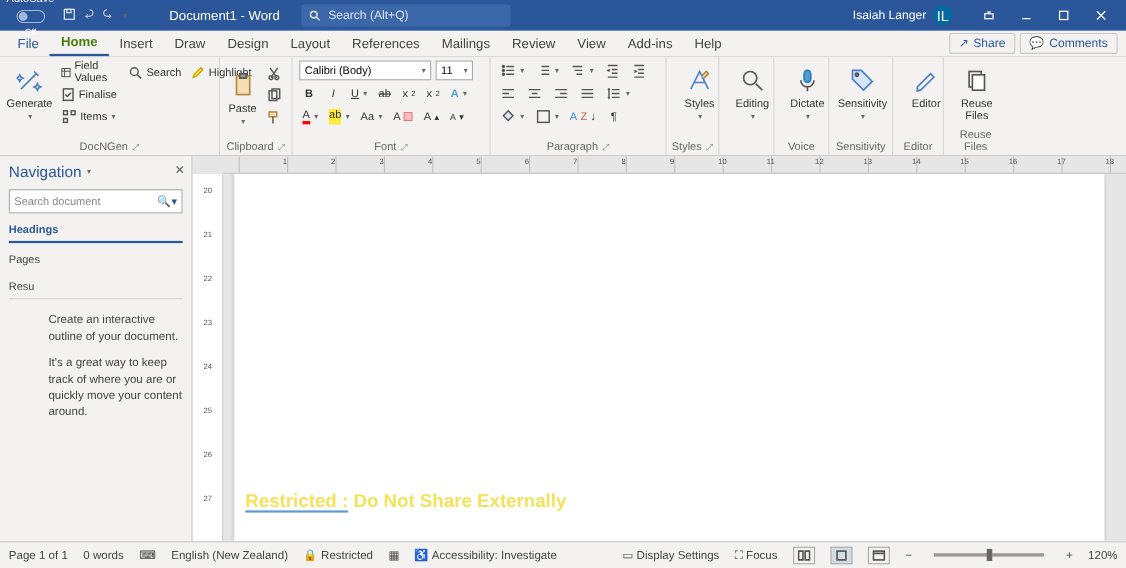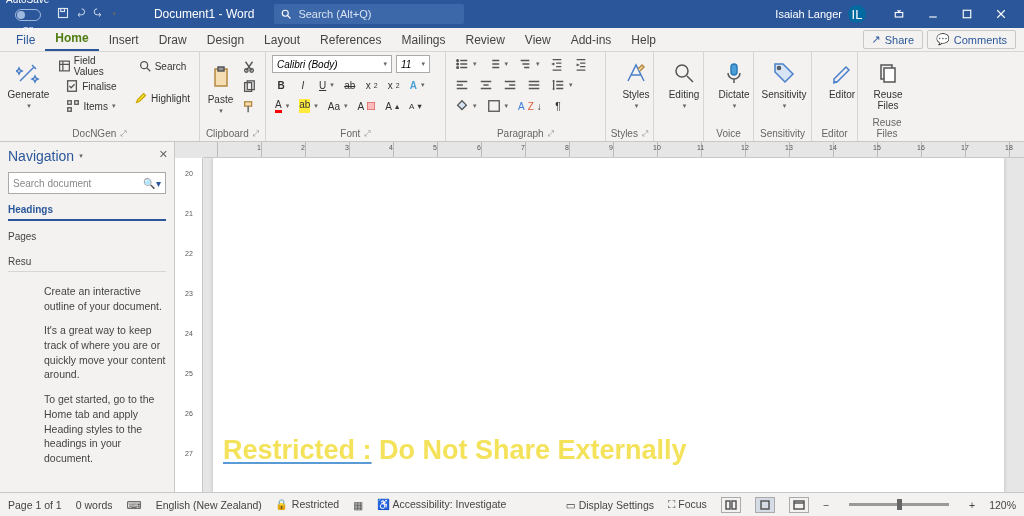--- a/index.html
+++ b/index.html
@@ -34,42 +34,42 @@
   .group .label{text-align:center;font-size:10px;color:#666;padding-bottom:2px;display:flex;justify-content:center;align-items:center;gap:4px;}
   .group .dlg{font-size:8px;color:#888;}
   .bigbtn{display:flex;flex-direction:column;align-items:center;justify-content:flex-start;width:48px;padding-top:4px;gap:2px;font-size:10px;color:#333;}
   .bigbtn .ic{width:28px;height:28px;display:flex;align-items:center;justify-content:center;}
   .row{display:flex;gap:4px;align-items:center;}
   .smbtn{height:18px;min-width:18px;display:flex;align-items:center;justify-content:center;padding:0 3px;font-size:10px;color:#333;gap:3px;}
   svg.ico{width:14px;height:14px;stroke:#555;fill:none;stroke-width:1.5;}
   svg.ico.big{width:24px;height:24px;}
   .dd{font-size:7px;color:#666;margin-left:1px;}
   .fontbox{height:18px;border:1px solid #aaa;background:#fff;padding:0 4px;font-size:10px;display:flex;align-items:center;}
-  .fontbox .fv{flex:1;font-style:italic;}
+  .fontbox .fv{flex:1;}
 
   
   .bodyarea{display:flex;height:350px;position:relative;}
   .navpane{width:175px;border-right:1px solid #c8c8c8;background:#f3f2f1;padding:6px 8px;color:#333;position:relative;}
   .navpane h2{font-size:14px;color:#2b579a;font-weight:400;display:flex;align-items:center;gap:4px;}
   .navpane .close{position:absolute;right:6px;top:6px;color:#666;}
   .navsearch{margin-top:8px;height:22px;border:1px solid #aaa;background:#fff;display:flex;align-items:center;padding:0 4px;font-size:10px;color:#888;justify-content:space-between;}
   .navtabs{display:flex;gap:10px;margin-top:10px;font-size:10px;color:#444;border-bottom:1px solid #d6d6d6;flex-direction:column;}
   .navtabs div{padding-bottom:4px;}
   .navtabs .act{color:#2b579a;border-bottom:2px solid #2b579a;font-weight:600;}
   .navbody{font-size:10.5px;color:#444;margin-top:12px;line-height:1.4;}
   .navbody p{margin-bottom:10px;margin-left:36px;}
 
   .rulerwrap{flex:1;display:flex;flex-direction:column;background:#e6e6e6;overflow:hidden;}
   .hruler{height:16px;background:#fff;border-bottom:1px solid #c8c8c8;margin-left:28px;position:relative;font-size:7px;color:#555; background:linear-gradient(to right,#bbb 0,#bbb 1px,transparent 1px) repeat-x; background-size:44px 100%; background-position:14px 0;}
   .hruler .tick{position:absolute;top:2px;}
   .docwrap{flex:1;display:flex;overflow:hidden;}
   .vruler{width:28px;background:#fff;border-right:1px solid #c8c8c8;position:relative;font-size:7px;color:#555;}
   .vruler .tick{position:absolute;left:10px;}
   .page{flex:1;background:#fff;margin:0 20px 0 10px;box-shadow:0 0 4px rgba(0,0,0,.2);position:relative;}
-  .watermark{position:absolute;left:10px;bottom:26px;font-size:27px;font-weight:700;color:#f3e25a;}
+  .watermark{position:absolute;left:10px;bottom:26px;font-size:17px;font-weight:700;color:#f3e25a;}
   .watermark .ul{text-decoration:underline;text-decoration-color:#5b9bd5;text-decoration-thickness:2px;text-underline-offset:3px;}
 
   
   .status{position:absolute;bottom:0;left:0;right:0;height:24px;background:#f3f2f1;border-top:1px solid #c8c8c8;display:flex;align-items:center;padding:0 8px;font-size:10.5px;color:#444;gap:14px;}
   .status .flex{flex:1;}
   .status .vbtn{width:20px;height:16px;border:1px solid #aaa;display:flex;align-items:center;justify-content:center;}
   .status .vbtn.act{background:#d6dce5;}
   .slider{width:100px;height:3px;background:#999;position:relative;margin:0 6px;}
   .slider::after{content:"";position:absolute;left:48px;top:-4px;width:5px;height:11px;background:#666;}
 </style>
@@ -188,21 +188,21 @@
         <div class="smbtn">
             <svg class="ico" viewBox="0 0 16 16">
               <rect x="2" y="2" width="4" height="4"></rect>
               <rect x="2" y="10" width="4" height="4"></rect>
               <rect x="10" y="2" width="4" height="4"></rect>
             </svg>
             <span>Items</span>
             <span class="dd">▾</span>
           </div>
       </div>
-      <div style="display:flex;flex-direction:column;gap:14px;padding-top:2px;">
+      <div style="display:flex;flex-direction:row;gap:2px;padding-top:2px;">
         <div class="smbtn">
             <svg class="ico" viewBox="0 0 16 16">
               <circle cx="7" cy="7" r="4"></circle>
               <path d="M10 10l4 4"></path>
             </svg>
             <span>Search</span>
           </div>
         <div class="smbtn">
             <svg class="ico" viewBox="0 0 16 16">
               <path d="M3 13l3-1L13 5l-2-2L4 10z" fill="#ffeb3b" stroke="#c9a400"></path>
@@ -511,21 +511,20 @@
       <span style="color:#2b579a;">🔍▾</span>
     </div>
     <div class="navtabs">
       <div class="act">Headings</div>
       <div>Pages</div>
       <div>Resu</div>
     </div>
     <div class="navbody">
       <p>Create an interactive outline of your document.</p>
       <p>It's a great way to keep track of where you are or quickly move your content around.</p>
-      <p>To get started, go to the Home tab and apply Heading styles to the headings in your document.</p>
     </div>
   </div>
 
   <div class="rulerwrap">
     <div class="hruler">
         <span class="tick" style="left: 54px;">1</span>
         <span class="tick" style="left: 98px;">2</span>
         <span class="tick" style="left: 142px;">3</span>
         <span class="tick" style="left: 186px;">4</span>
         <span class="tick" style="left: 230px;">5</span>

